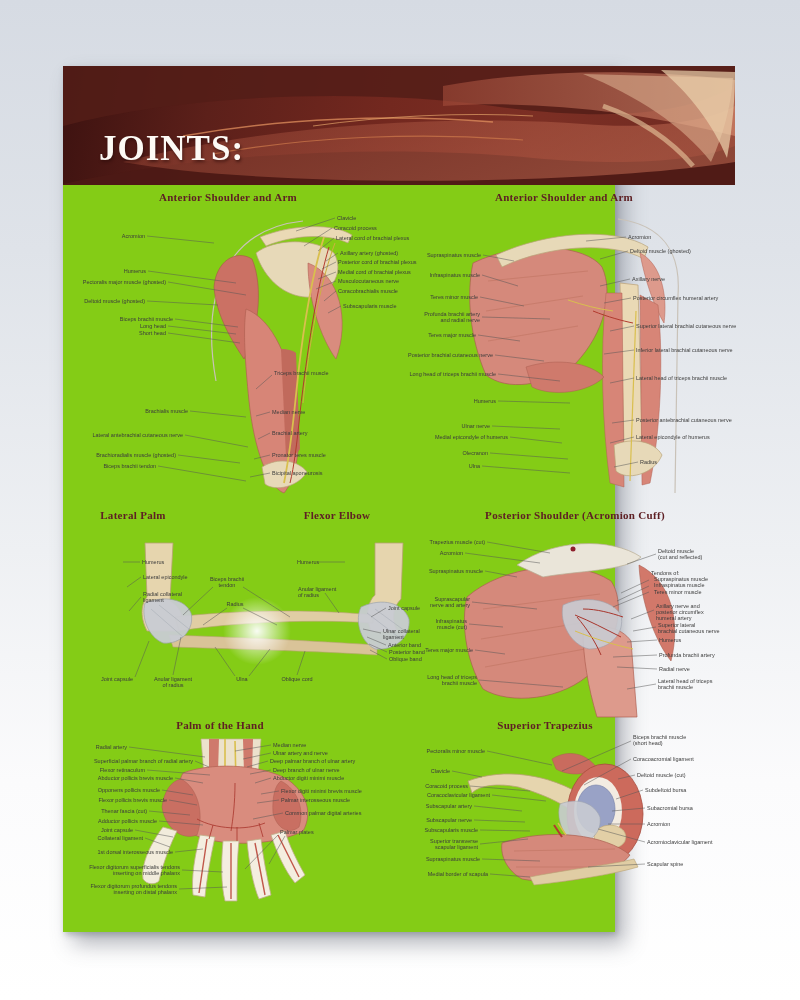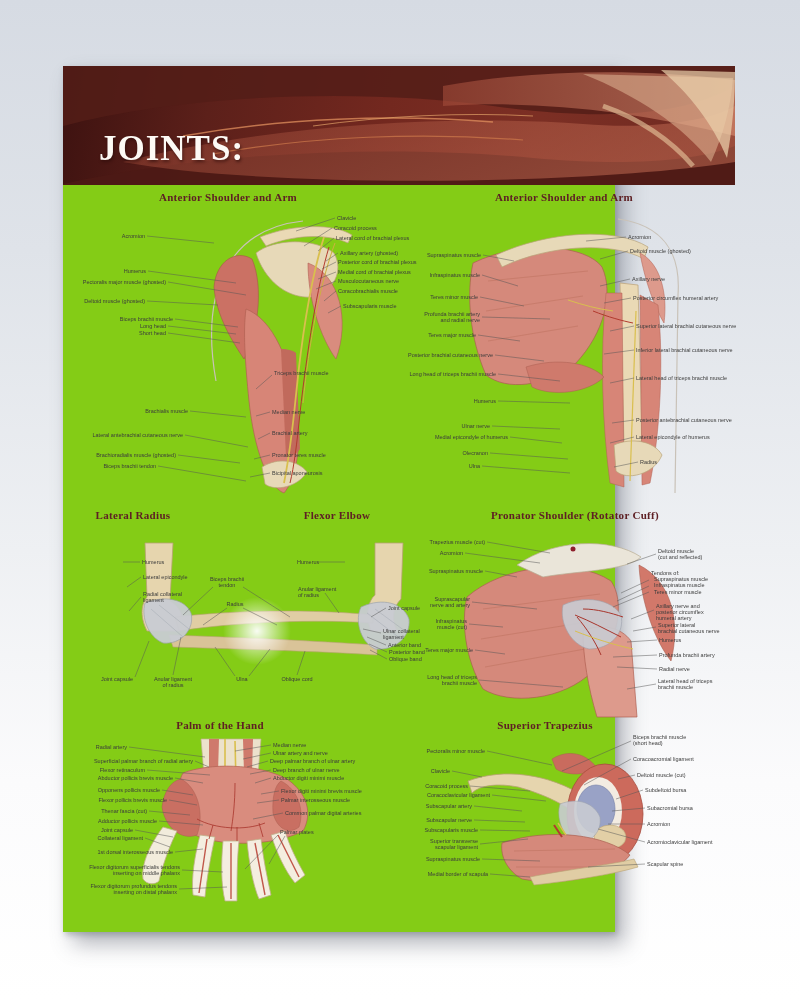--- a/index.html
+++ b/index.html
@@ -208,21 +208,21 @@
         <div class="lbl l" style="top: 84.8px; left: 214px;">Axillary nerve</div>
         <div class="lbl l" style="top: 103.8px; left: 215px;">Posterior circumflex humeral artery</div>
         <div class="lbl l" style="top: 131.8px; left: 218px;">Superior lateral brachial cutaneous nerve</div>
         <div class="lbl l" style="top: 155.8px; left: 218px;">Inferior lateral brachial cutaneous nerve</div>
         <div class="lbl l" style="top: 183.8px; left: 218px;">Lateral head of triceps brachii muscle</div>
         <div class="lbl l" style="top: 225.8px; left: 218px;">Posterior antebrachial cutaneous nerve</div>
         <div class="lbl l" style="top: 242.8px; left: 218px;">Lateral epicondyle of humerus</div>
         <div class="lbl l" style="top: 267.8px; left: 222px;">Radius</div>
       </div>
       <div class="section" style="left: 22px; top: 324px; width: 340px; height: 205px;">
-        <div class="sec-title" style="left: 48px;">Lateral Radius</div>
+        <div class="sec-title" style="left: 48px;">Lateral Palm</div>
         <div class="sec-title" style="left: 252px;">Flexor Elbow</div>
 <svg class="illu" width="340" height="191" viewBox="0 0 340 191">
   <defs>
     <radialGradient id="fadeC" cx="0.5" cy="0.5" r="0.5">
       <stop offset="0" stop-color="#ffffff" stop-opacity="0.95"></stop>
               <stop offset="1" stop-color="#ffffff" stop-opacity="0"></stop>
     </radialGradient>
   </defs>
   <path d="M60,20 L88,20 L85,78 C96,84 101,96 95,108 L62,108 C54,92 57,80 62,74 Z" fill="#e6d5ae" stroke="#b8a274" stroke-width="0.8"></path>
   <path d="M290,20 L318,20 L316,76 C308,84 306,96 312,108 L286,108 C280,92 283,78 290,72 Z" fill="#e6d5ae" stroke="#b8a274" stroke-width="0.8"></path>
@@ -270,21 +270,21 @@
 of radius</div>
         <div class="lbl c" style="top: 166.8px; left: 157px;">Ulna</div>
         <div class="lbl c" style="top: 166.8px; left: 212px;">Oblique cord</div>
         <div class="lbl l" style="top: 118.8px; left: 298px;">Ulnar collateral
 ligament</div>
         <div class="lbl l" style="top: 132.8px; left: 303px;">Anterior band</div>
         <div class="lbl l" style="top: 139.8px; left: 304px;">Posterior band</div>
         <div class="lbl l" style="top: 146.8px; left: 304px;">Oblique band</div>
       </div>
       <div class="section" style="left: 362px; top: 324px; width: 315px; height: 210px;">
-        <div class="sec-title" style="left: 150px;">Pronator Shoulder (Rotator Cuff)</div>
+        <div class="sec-title" style="left: 150px;">Posterior Shoulder (Acromion Cuff)</div>
 <svg class="illu" width="315" height="196" viewBox="0 0 315 196">
   <path d="M42,74 C78,42 150,34 186,58 C200,78 194,118 168,148 C138,178 84,182 58,166 C40,136 36,98 42,74 Z" fill="#d5897b" stroke="#aa5f50" stroke-width="0.7"></path>
   <path d="M58,86 L175,71 M56,116 L168,98 M60,144 L160,126" stroke="#c07462" stroke-width="0.6"></path>
   <path d="M92,42 C128,16 186,14 216,34 C202,48 150,48 118,54 Z" fill="#eae5d9" stroke="#b8ac92" stroke-width="0.7"></path>
   <circle cx="148" cy="26" r="2.5" fill="#8e1f2c"></circle>
   <path d="M214,42 C246,58 256,98 246,138 C230,118 216,80 214,42 Z" fill="#d2786a" stroke="#aa5f50" stroke-width="0.6"></path>
   <path d="M158,108 C176,100 196,104 206,118 L212,194 L172,194 C163,164 158,134 158,108 Z" fill="#dd9a8c" stroke="#b06052" stroke-width="0.7"></path>
   <path d="M138,82 C160,72 186,76 196,92 C200,110 186,126 164,126 C146,122 134,100 138,82 Z" fill="#c9ccd3" stroke="#9aa0ab" stroke-width="0.6" opacity="0.9"></path>
   <path d="M150,92 C165,98 180,106 196,114 M152,94 C162,106 170,118 176,132 M158,86 C172,86 186,90 198,94" stroke="#a8352c" stroke-width="1" fill="none"></path>
   <path d="M150,108 C170,116 190,122 208,126" stroke="#d9bf4e" stroke-width="1" fill="none"></path>

